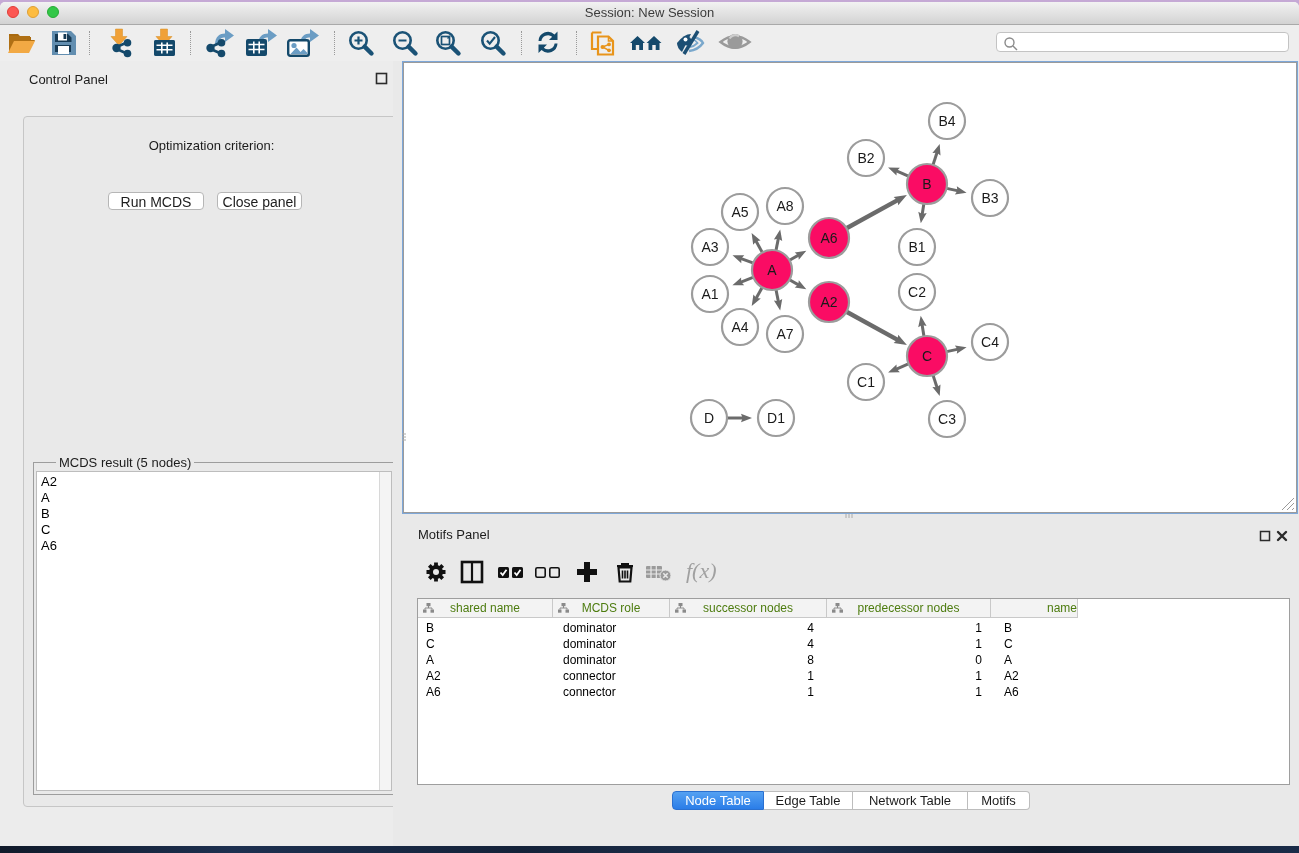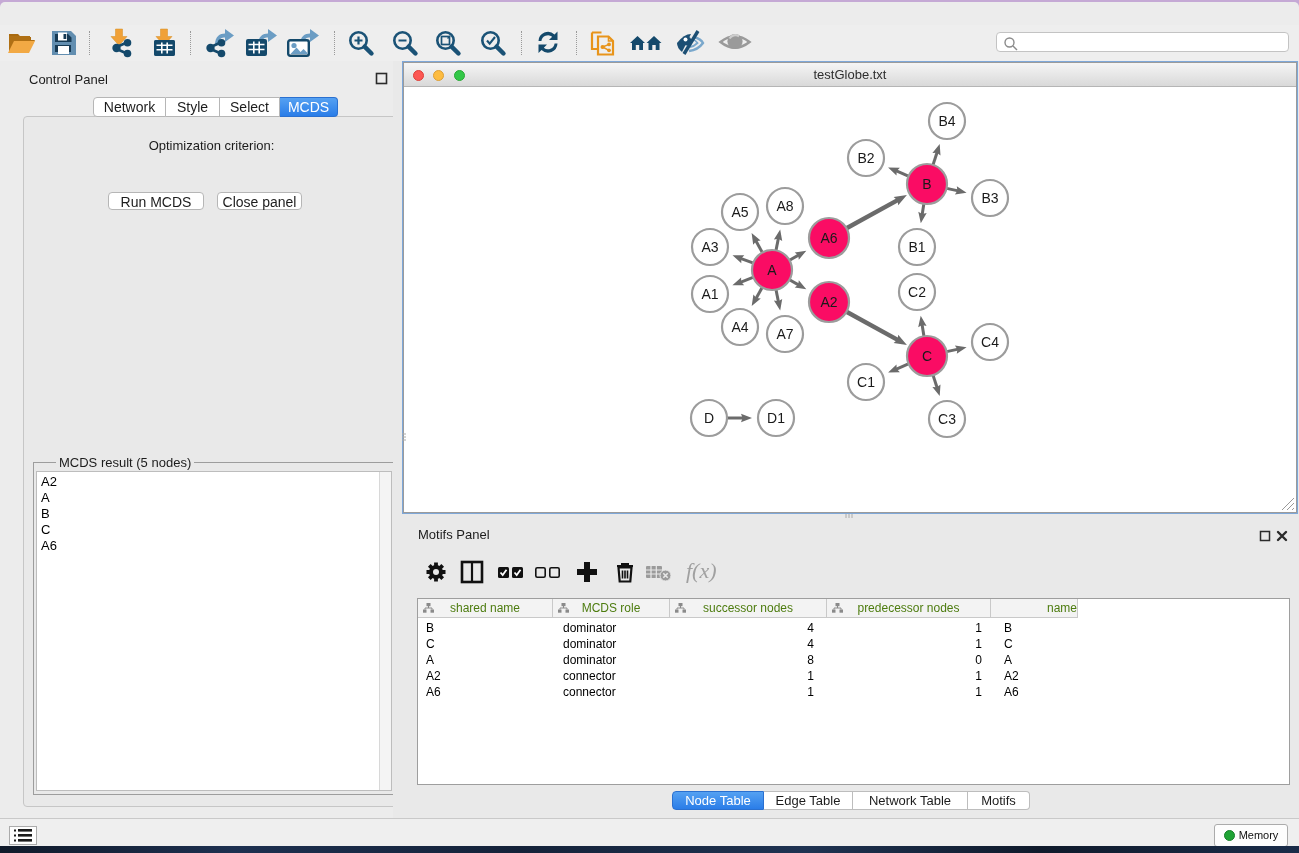--- a/index.html
+++ b/index.html
@@ -57,20 +57,26 @@
 .btab.last { border-radius:0 4px 4px 0; }
 .btab.sel { background:linear-gradient(#55a1f2,#2a7de8); color:#fff; border-color:#2a70d0; }
 
 .statusbar { position:absolute; left:0; top:816px; width:1299px; height:28px; background:#efefef; border-top:1px solid #c9c9c9; }
 .listbtn { position:absolute; left:9px; top:7px; width:28px; height:19px; background:#fdfdfd; border:1px solid #ababab; }
 .membtn { position:absolute; right:11px; top:5px; width:74px; height:23px; background:#fdfdfd; border:1px solid #ababab; border-radius:3px; font-size:11px; color:#111; text-align:center; line-height:21px; }
 </style>
 </head>
 <body>
 <div class="app">
+  <div class="titlebar">
+    <div class="tl r"></div>
+      <div class="tl y"></div>
+      <div class="tl g"></div>
+    <div class="titletext">Session: New Session</div>
+  </div>
   <div class="toolbar" id="toolbar">
     <div class="search"></div>
 <svg width="32" height="30" viewBox="0 0 32 30" style="left:6px; top:3px; position:absolute;">
         <path d="M3 6 h9 l3 3 h10 v5 h-22 z" fill="#a96a10"></path>
 <path d="M3 25 L3 8 h21 v4 h5 L22 25 Z" fill="#b07014"></path>
 <path d="M8 13 h21 l-6 12 H2 Z" fill="#f2a944"></path>
       </svg>
 <svg width="30" height="30" viewBox="0 0 30 30" style="left:49px; top:3px; position:absolute;">
         <path d="M3 3 h19 l5 5 v19 H3 Z" fill="#628eb0"></path>
 <path d="M6 6 h13 l3.5 3.5 V14 H6 Z M6 17 h16 v7 H6 Z" fill="#173a54"></path>
@@ -209,51 +215,39 @@
       </svg>
   </div>
   <div class="cpanel">
     <div class="ptitle">Control Panel</div>
     <svg width="13" height="13" viewBox="0 0 13 13" style="position:absolute; left:359px; top:11px;">
         <rect x="1.5" y="1.5" width="10" height="10" fill="none" stroke="#2b2b2b" stroke-width="1.6"></rect>
       </svg>
     <svg width="13" height="13" viewBox="0 0 13 13" style="position:absolute; left:376px; top:11px;">
         <path d="M2.5 2.5 L10.5 10.5 M10.5 2.5 L2.5 10.5" stroke="#2b2b2b" stroke-width="2.6" stroke-linecap="round"></path>
       </svg>
-    <div class="tabrow">
-      <div class="tab first" style="width:73px;">Network</div>
-        <div class="tab" style="width:54px;">Style</div>
-        <div class="tab" style="width:60px;">Select</div>
-        <div class="tab sel last" style="width:58px;">MCDS</div>
-    </div>
     <div class="tabpanel">
       <div class="optlabel">Optimization criterion:</div>
       <div class="btn" style="left:84px; top:75px; width:96px;">Run MCDS</div>
       <div class="btn" style="left:193px; top:75px; width:85px;">Close panel</div>
       <div class="fieldset">
         <div class="legend">MCDS result (5 nodes)</div>
         <div class="listbox">
           <div class="li">A2</div>
             <div class="li">A</div>
             <div class="li">B</div>
             <div class="li">C</div>
             <div class="li">A6</div>
           <div class="sb"></div>
         </div>
       </div>
     </div>
   </div>
   <div class="rside">
     <div class="netwin">
-      <div class="nettitle">
-        <div class="ntl" style="left:9px; top:7px; background:#fc5753; border:1px solid #df3e38;"></div>
-        <div class="ntl" style="left:29px; top:7px; background:#fdbc40; border:1px solid #de9f34;"></div>
-        <div class="ntl" style="left:50px; top:7px; background:#33c748; border:1px solid #27aa35;"></div>
-        <div class="nettext">testGlobe.txt</div>
-      </div>
       <svg id="graph" width="892" height="425" style="position:absolute; left:0; top:25px;">
           <line x1="350.3" y1="188.9" x2="336.3" y2="194.3" stroke="#6b6b6b" stroke-width="3.0"></line>
 <path d="M328.4 197.3 L337.1 189.4 L337.1 194.0 L340.2 197.3 Z" fill="#6b6b6b"></path>
 <line x1="350.2" y1="175.4" x2="336.5" y2="170.3" stroke="#6b6b6b" stroke-width="3.0"></line>
 <path d="M328.5 167.3 L340.3 167.2 L337.3 170.6 L337.3 175.2 Z" fill="#6b6b6b"></path>
 <line x1="358.8" y1="165.4" x2="351.7" y2="152.5" stroke="#6b6b6b" stroke-width="3.0"></line>
 <path d="M347.6 145.0 L356.6 152.6 L352.1 153.2 L349.2 156.7 Z" fill="#6b6b6b"></path>
 <line x1="371.8" y1="163.4" x2="374.5" y2="149.8" stroke="#6b6b6b" stroke-width="3.0"></line>
 <path d="M376.2 141.5 L378.2 153.1 L374.4 150.7 L369.9 151.5 Z" fill="#6b6b6b"></path>
 <line x1="358.7" y1="198.6" x2="351.9" y2="210.7" stroke="#6b6b6b" stroke-width="3.0"></line>
@@ -466,29 +460,14 @@
           </div>
 </div>
       <div class="btabs">
         <div class="btab first sel" style="width:92px;">Node Table</div>
           <div class="btab" style="width:89px;">Edge Table</div>
           <div class="btab" style="width:115px;">Network Table</div>
           <div class="btab last" style="width:62px;">Motifs</div>
       </div>
     </div>
   </div>
-  <div class="statusbar">
-    <div class="listbtn">
-        <svg width="18" height="13" viewBox="0 0 18 13" style="position:absolute; left:4px; top:2px;">
-          <g fill="#1a1a1a">
-            <rect x="0" y="0.5" width="2" height="2"></rect>
-            <rect x="0" y="5.5" width="2" height="2"></rect>
-            <rect x="0" y="10.5" width="2" height="2"></rect>
-            <rect x="4" y="0" width="14" height="2.6"></rect>
-            <rect x="4" y="5" width="14" height="2.6"></rect>
-            <rect x="4" y="10" width="14" height="2.6"></rect>
-          </g>
-        </svg>
-      </div>
-    <div class="membtn"><span style="display:inline-block; width:11px; height:11px; border-radius:50%; background:#1fa335; border:1px solid #15802a; vertical-align:-2px; margin-right:4px;"></span>Memory</div>
-  </div>
 </div>
 <div class="darkband"></div>
 
 </body></html>

